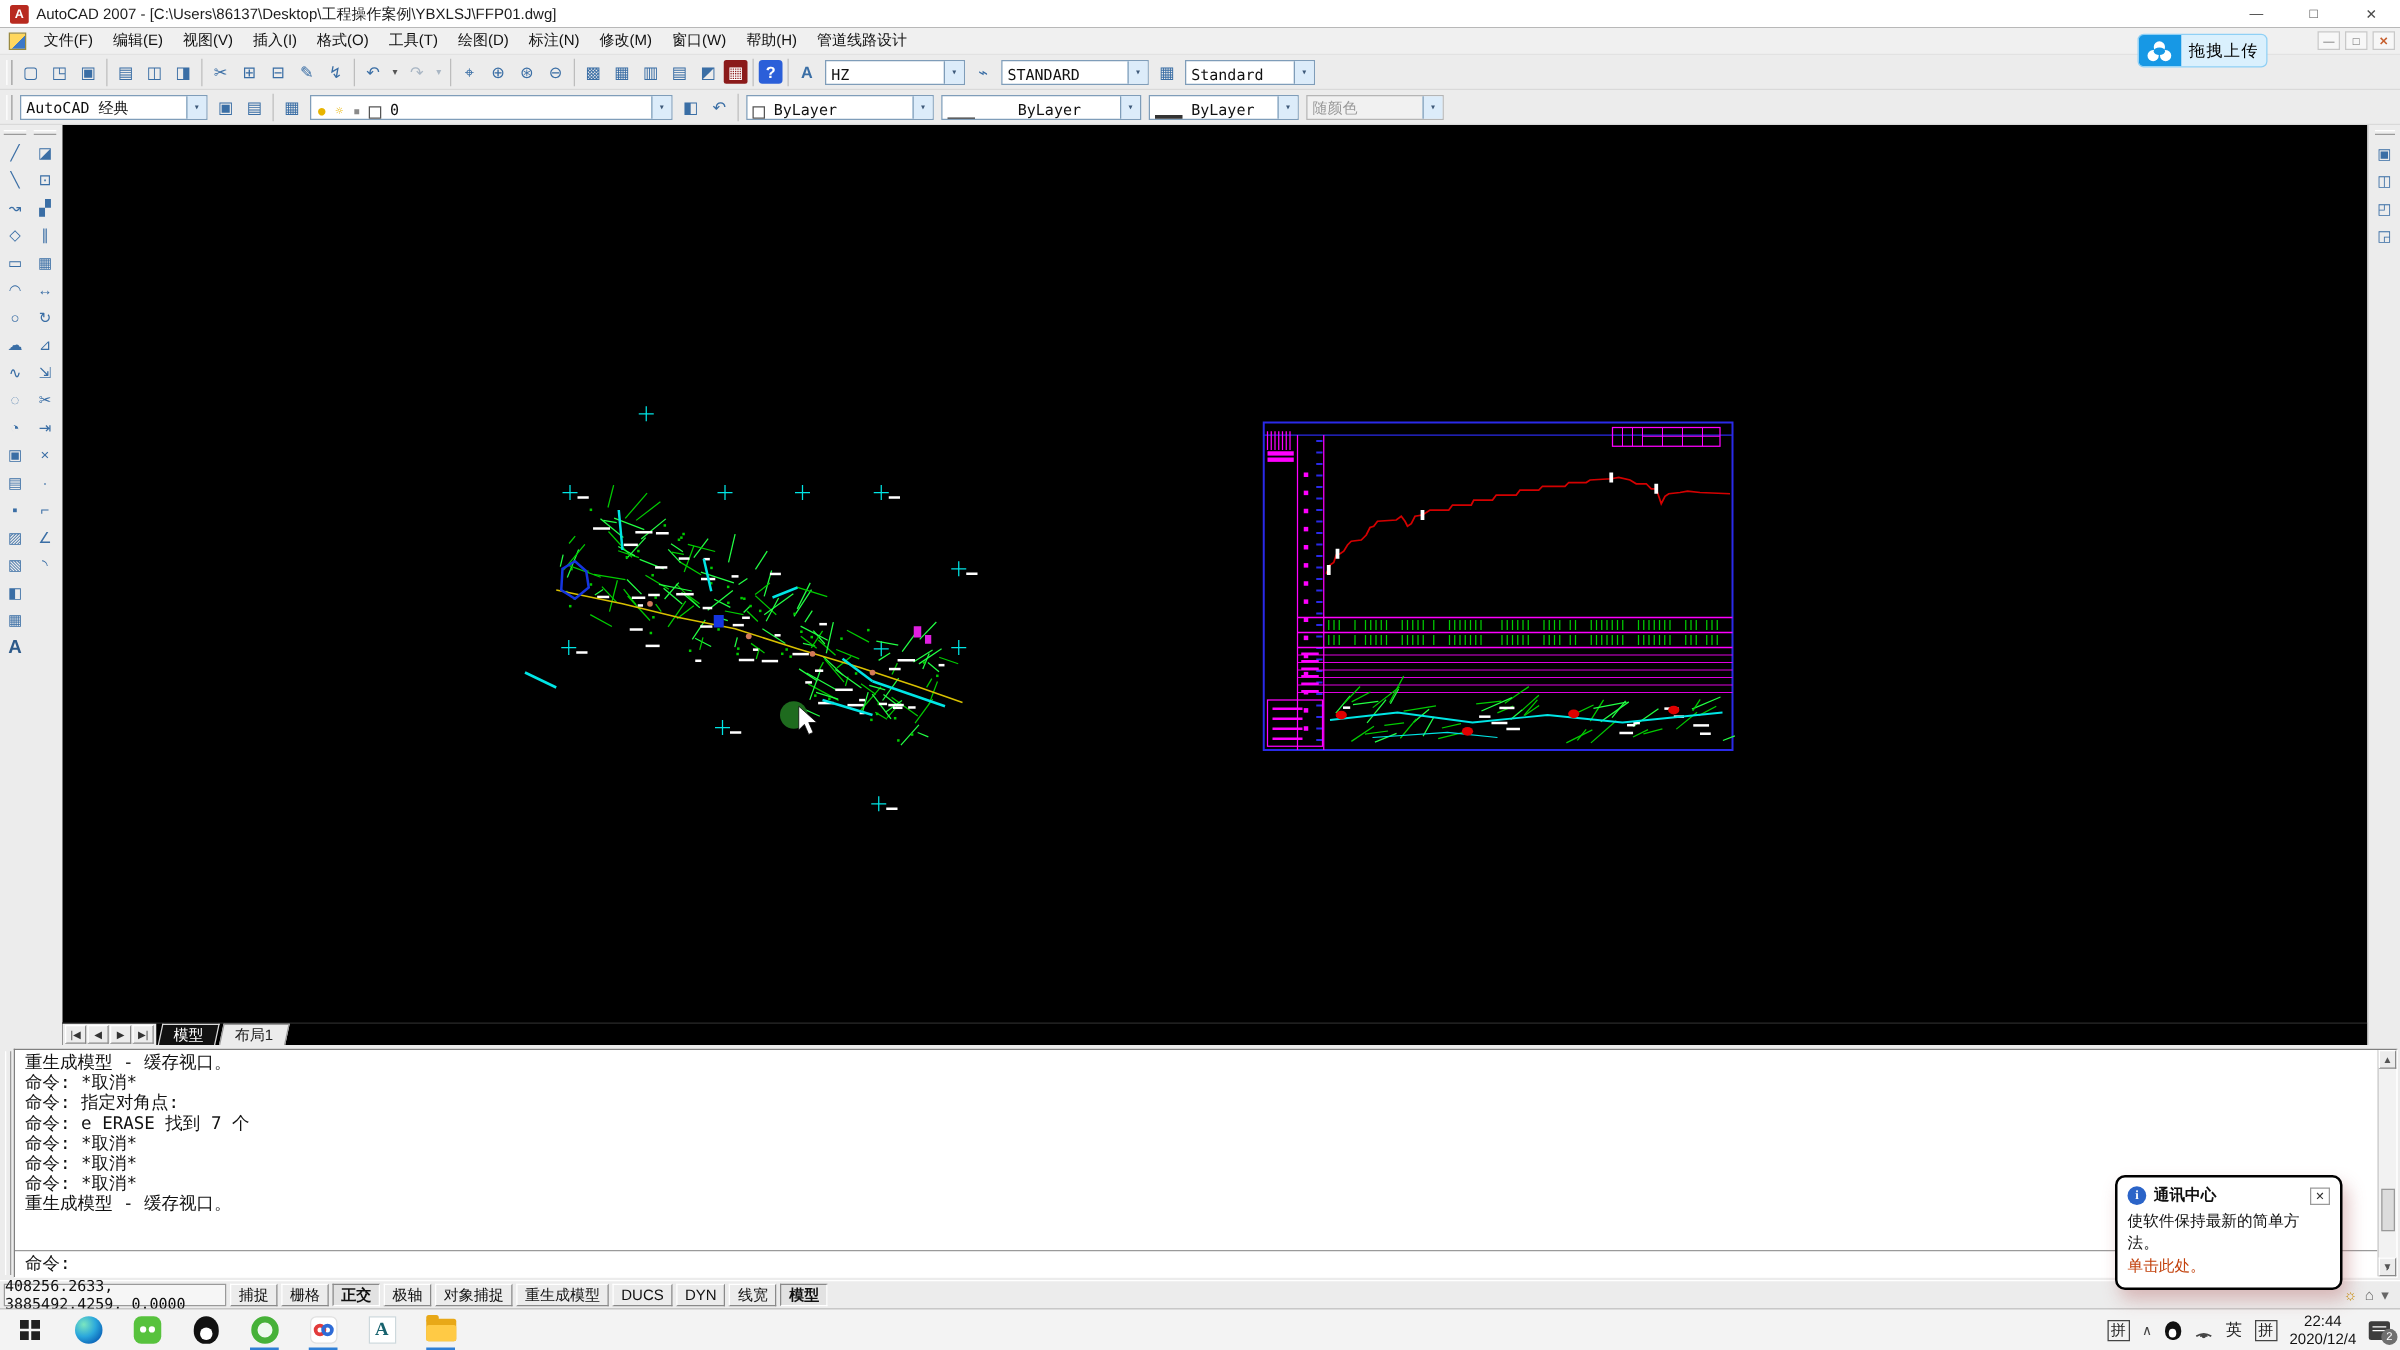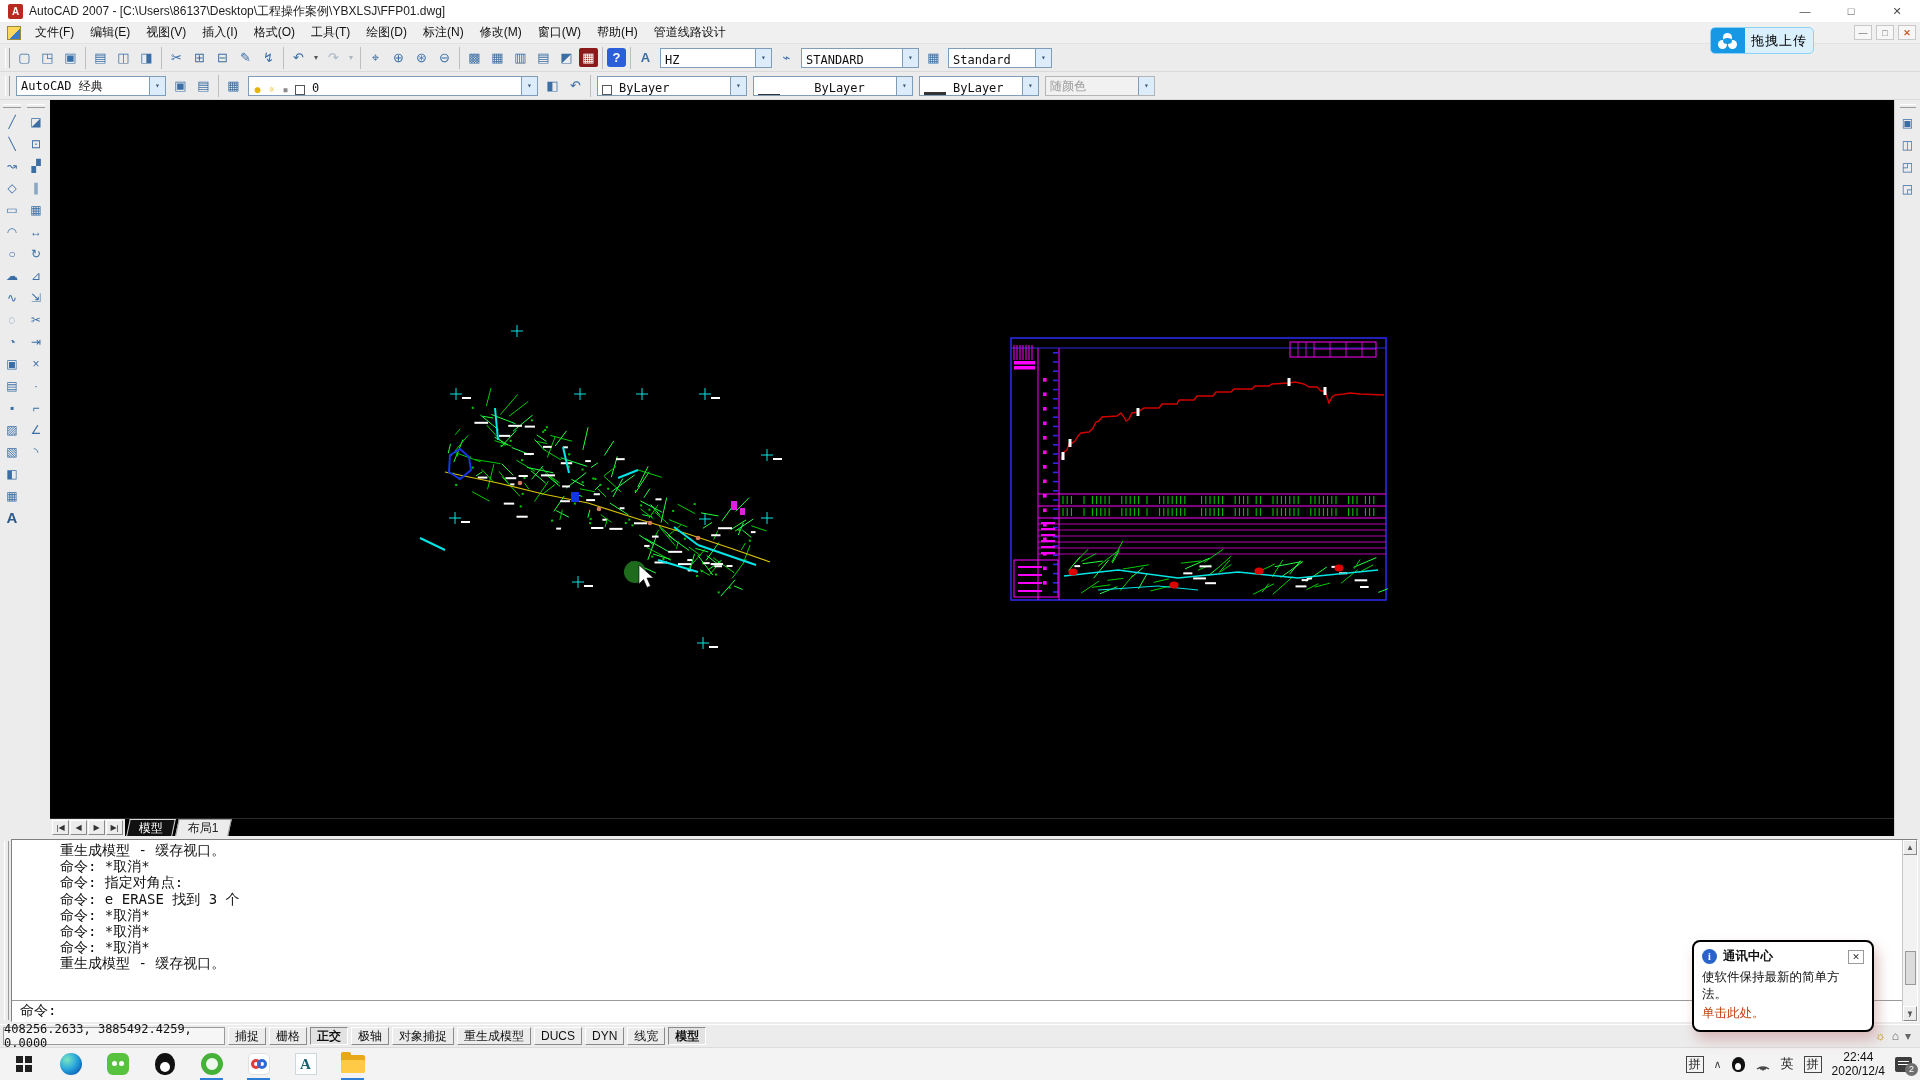--- a/index.html
+++ b/index.html
@@ -66,31 +66,31 @@
   .tab { display:flex; align-items:center; padding:0 10px; font-size:12px; border:1px solid #9a9a9a; border-bottom:none; transform:skewX(-12deg); margin-left:3px; }
   .tab span { transform:skewX(12deg); }
   .tab.active { background:#111; color:#fff; border-color:#dadada; }
   .tab.inactive { background:#ececec; color:#222; }
 
   
   .cmdwin { height:188px; background:#ececec; flex:0 0 auto; display:flex; padding:3px 2px 2px 2px; position:relative; }
   .cmd-grip { width:5px; margin:2px 2px; border-left:1px solid #fff; border-right:1px solid #9a9a9a; }
   .cmd-frame { flex:1; border:1px solid #808080; border-right-color:#fff; border-bottom-color:#fff; background:#fff; display:flex; min-width:0; }
   .cmd-body { flex:1; display:flex; flex-direction:column; font-family:"DejaVu Sans Mono",monospace; font-size:14px; color:#111; min-width:0; }
-  .cmd-history { flex:1; padding:2px 8px; line-height:16.2px; white-space:pre; overflow:hidden;margin-left:40px; }
+  .cmd-history { flex:1; padding:2px 8px; line-height:16.2px; white-space:pre; overflow:hidden; }
   .cmd-promptrow { height:21px; border-top:1px solid #9a9a9a; display:flex; align-items:center; padding:0 8px; }
   .cmd-scroll { width:15px; border-left:1px solid #c8c8c8; background:#f2f2f2; display:flex; flex-direction:column; align-items:center; font-size:8px; color:#555; }
   .cmd-scroll .sb-btn { width:100%; height:15px; display:flex; align-items:center; justify-content:center; border:1px solid; border-color:#fff #8a8a8a #8a8a8a #fff; background:#ececec; }
   .cmd-scroll .sb-thumb { width:11px; height:34px; margin-top:96px; border:1px solid #9a9a9a; background:#dcdcdc; }
   .cmd-scroll .sb-btn.down { margin-top:auto; }
   .cmd-expand { position:absolute; right:3px; bottom:3px; width:14px; height:14px; font-size:10px; color:#555; display:flex; align-items:center; justify-content:center; }
 
   
   .statusbar { height:23px; background:#ececec; border-top:1px solid #fff; display:flex; align-items:center; padding:0 3px; gap:3px; flex:0 0 auto; font-size:12px; }
-  .coords { width:222px; height:18px; border:1px solid #9a9a9a; background:#f6f6f6; font-family:"DejaVu Sans Mono",monospace; font-size:12px; display:flex; align-items:center; justify-content:center; color:#111; }
+  .coords { width:178px; height:18px; border:1px solid #9a9a9a; background:#f6f6f6; font-family:"DejaVu Sans Mono",monospace; font-size:12px; display:flex; align-items:center; justify-content:center; color:#111; }
   .toggle { height:18px; padding:0 6px; display:flex; align-items:center; border:1px solid; border-color:#fff #8a8a8a #8a8a8a #fff; background:#ececec; color:#111; white-space:nowrap; }
   .toggle.active { border-color:#8a8a8a #fff #fff #8a8a8a; background:#e2e2e2; font-weight:bold; }
   .status-right { margin-left:auto; display:flex; align-items:center; gap:6px; padding-right:6px; color:#666; font-size:12px; }
 
   
   .taskbar { height:33px; background:#f3f3f3; border-top:1px solid #dcdcdc; display:flex; align-items:center; flex:0 0 auto; }
   .task-btn { width:47px; height:33px; display:flex; align-items:center; justify-content:center; position:relative; }
   .task-btn.running::after { content:''; position:absolute; bottom:0; left:12px; right:12px; height:3px; background:#2f7fd6; }
   .win-grid { width:16px; height:16px; display:grid; grid-template-columns:7px 7px; grid-template-rows:7px 7px; gap:2px; }
   .win-grid i { background:#1f1f1f; }
@@ -846,21 +846,21 @@
           <div class="dockicon">◰</div>
           <div class="dockicon">◲</div>
         </div>
     </div>
   </div>
 
   <div class="cmdwin">
     <div class="cmd-grip"></div>
     <div class="cmd-frame">
       <div class="cmd-body">
-        <div class="cmd-history" id="cmd-history"><div>重生成模型 - 缓存视口。</div><div>命令: *取消*</div><div>命令: 指定对角点:</div><div>命令: e ERASE 找到 3 个</div><div>命令: *取消*</div><div>命令: *取消*</div><div>命令: *取消*</div><div>重生成模型 - 缓存视口。</div></div>
+        <div class="cmd-history" id="cmd-history"><div>重生成模型 - 缓存视口。</div><div>命令: *取消*</div><div>命令: 指定对角点:</div><div>命令: e ERASE 找到 7 个</div><div>命令: *取消*</div><div>命令: *取消*</div><div>命令: *取消*</div><div>重生成模型 - 缓存视口。</div></div>
         <div class="cmd-promptrow">
           <span>命令:</span>
         </div>
       </div>
       <div class="cmd-scroll">
         <div class="sb-btn">▲</div>
         <div class="sb-thumb"></div>
         <div class="sb-btn down">▼</div>
       </div>
     </div>

